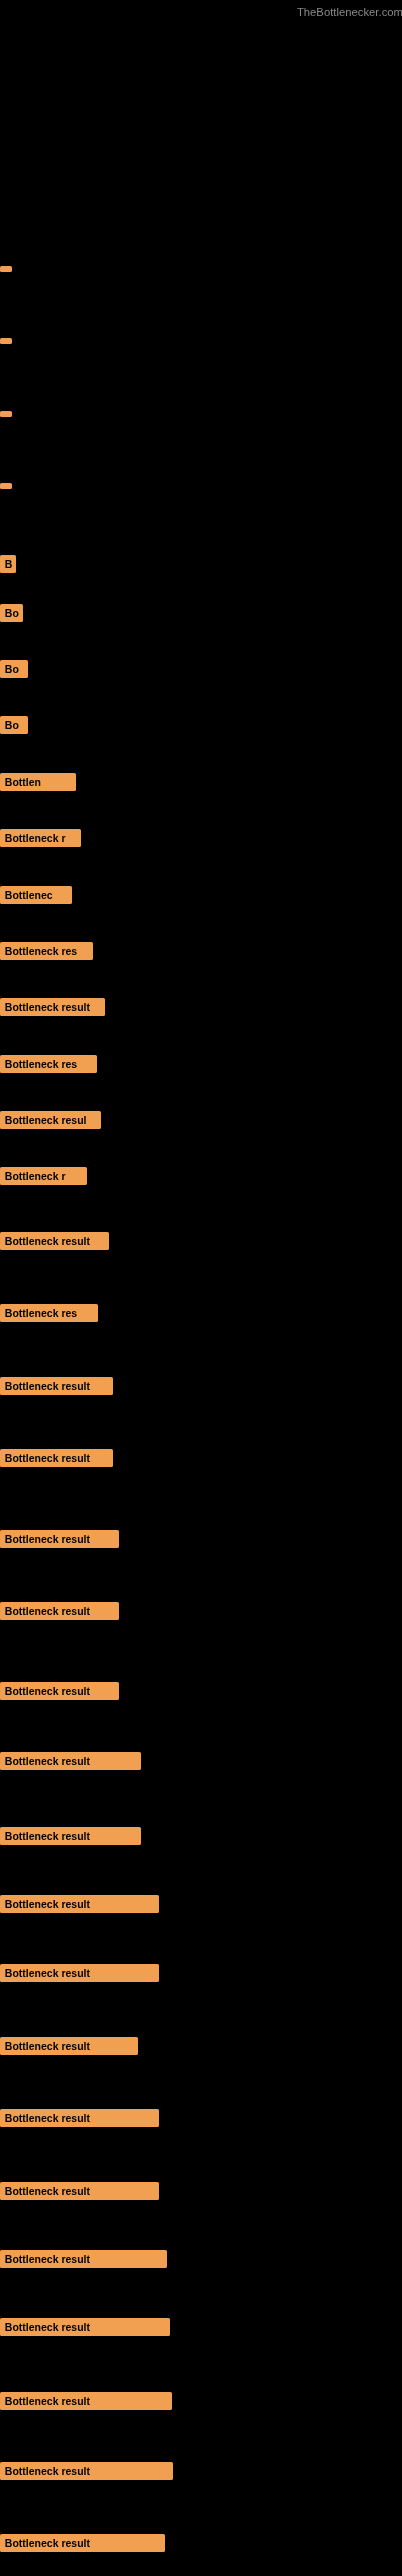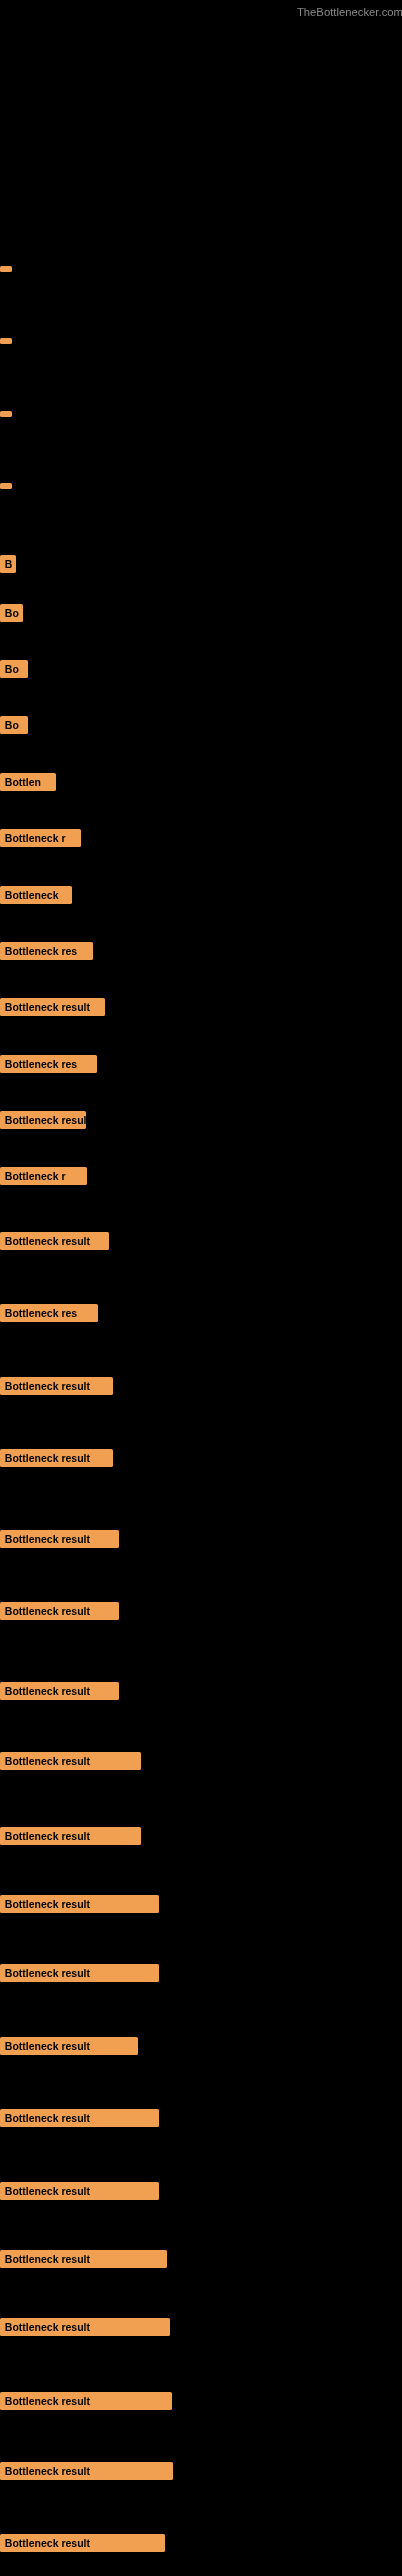--- a/index.html
+++ b/index.html
@@ -41,27 +41,27 @@
 <span class="site-title">TheBottlenecker.com</span>
 
 <div class="bottleneck-item" style="top: 266px; width: 12px;"></div>
 <div class="bottleneck-item" style="top: 338px; width: 12px;"></div>
 <div class="bottleneck-item" style="top: 411px; width: 12px;"></div>
 <div class="bottleneck-item" style="top: 483px; width: 12px;"></div>
 <div class="bottleneck-item" style="top: 555px; width: 16px;">B</div>
 <div class="bottleneck-item" style="top: 604px; width: 22.5px;">Bo</div>
 <div class="bottleneck-item" style="top: 660px; width: 28px;">Bo</div>
 <div class="bottleneck-item" style="top: 716px; width: 28px;">Bo</div>
-<div class="bottleneck-item" style="top: 773px; width: 56px;">Bottlen</div>
+<div class="bottleneck-item" style="top: 773px; width: 76px;">Bottlen</div>
 <div class="bottleneck-item" style="top: 829px; width: 81px;">Bottleneck r</div>
-<div class="bottleneck-item" style="top: 886px; width: 72px;">Bottleneck</div>
+<div class="bottleneck-item" style="top: 886px; width: 72px;">Bottlenec</div>
 <div class="bottleneck-item" style="top: 942px; width: 93px;">Bottleneck res</div>
 <div class="bottleneck-item" style="top: 998px; width: 105px;">Bottleneck result</div>
 <div class="bottleneck-item" style="top: 1055px; width: 97px;">Bottleneck res</div>
-<div class="bottleneck-item" style="top: 1111px; width: 86px;">Bottleneck resul</div>
+<div class="bottleneck-item" style="top: 1111px; width: 101px;">Bottleneck resul</div>
 <div class="bottleneck-item" style="top: 1167px; width: 87px;">Bottleneck r</div>
 <div class="bottleneck-item" style="top: 1232px; width: 109px;">Bottleneck result</div>
 <div class="bottleneck-item" style="top: 1304px; width: 98px;">Bottleneck res</div>
 <div class="bottleneck-item" style="top: 1377px; width: 113px;">Bottleneck result</div>
 <div class="bottleneck-item" style="top: 1449px; width: 113px;">Bottleneck result</div>
 <div class="bottleneck-item" style="top: 1530px; width: 119px;">Bottleneck result</div>
 <div class="bottleneck-item" style="top: 1602px; width: 119px;">Bottleneck result</div>
 <div class="bottleneck-item" style="top: 1682px; width: 119px;">Bottleneck result</div>
 <div class="bottleneck-item" style="top: 1752px; width: 141px;">Bottleneck result</div>
 <div class="bottleneck-item" style="top: 1827px; width: 141px;">Bottleneck result</div>

